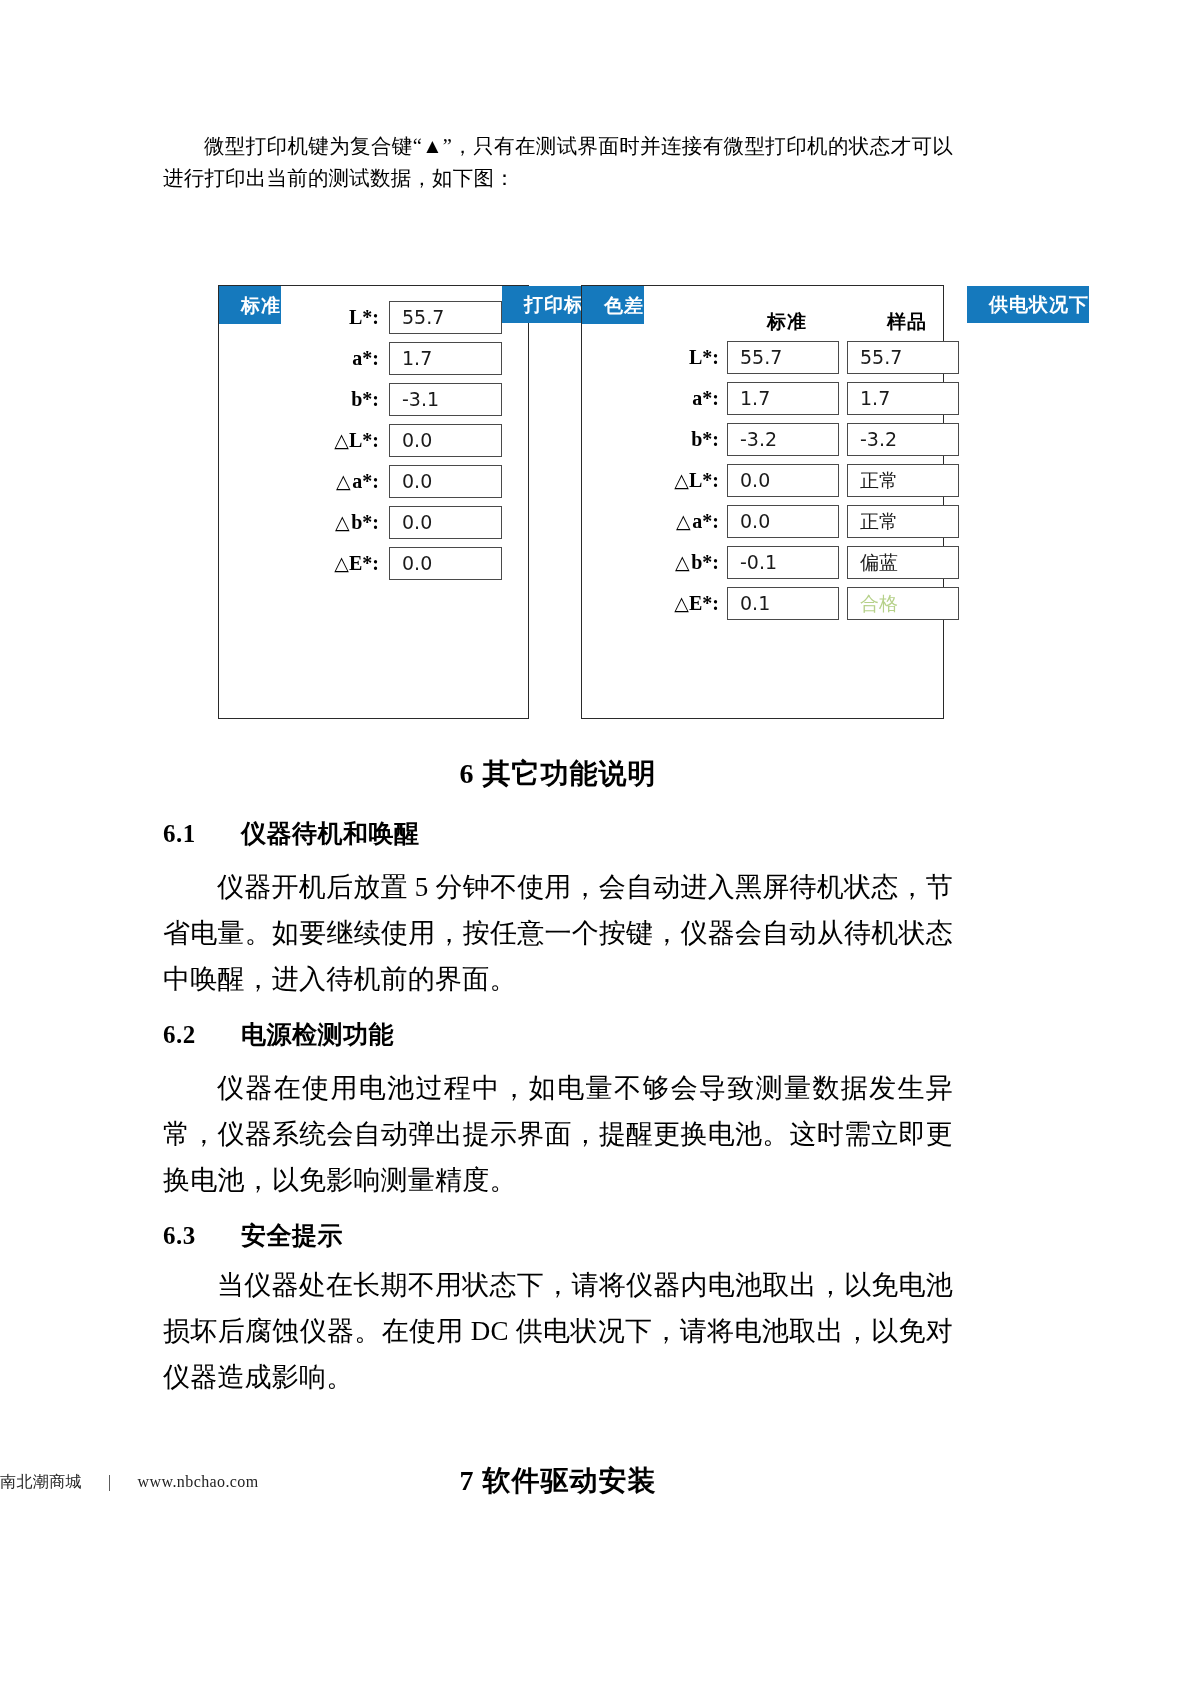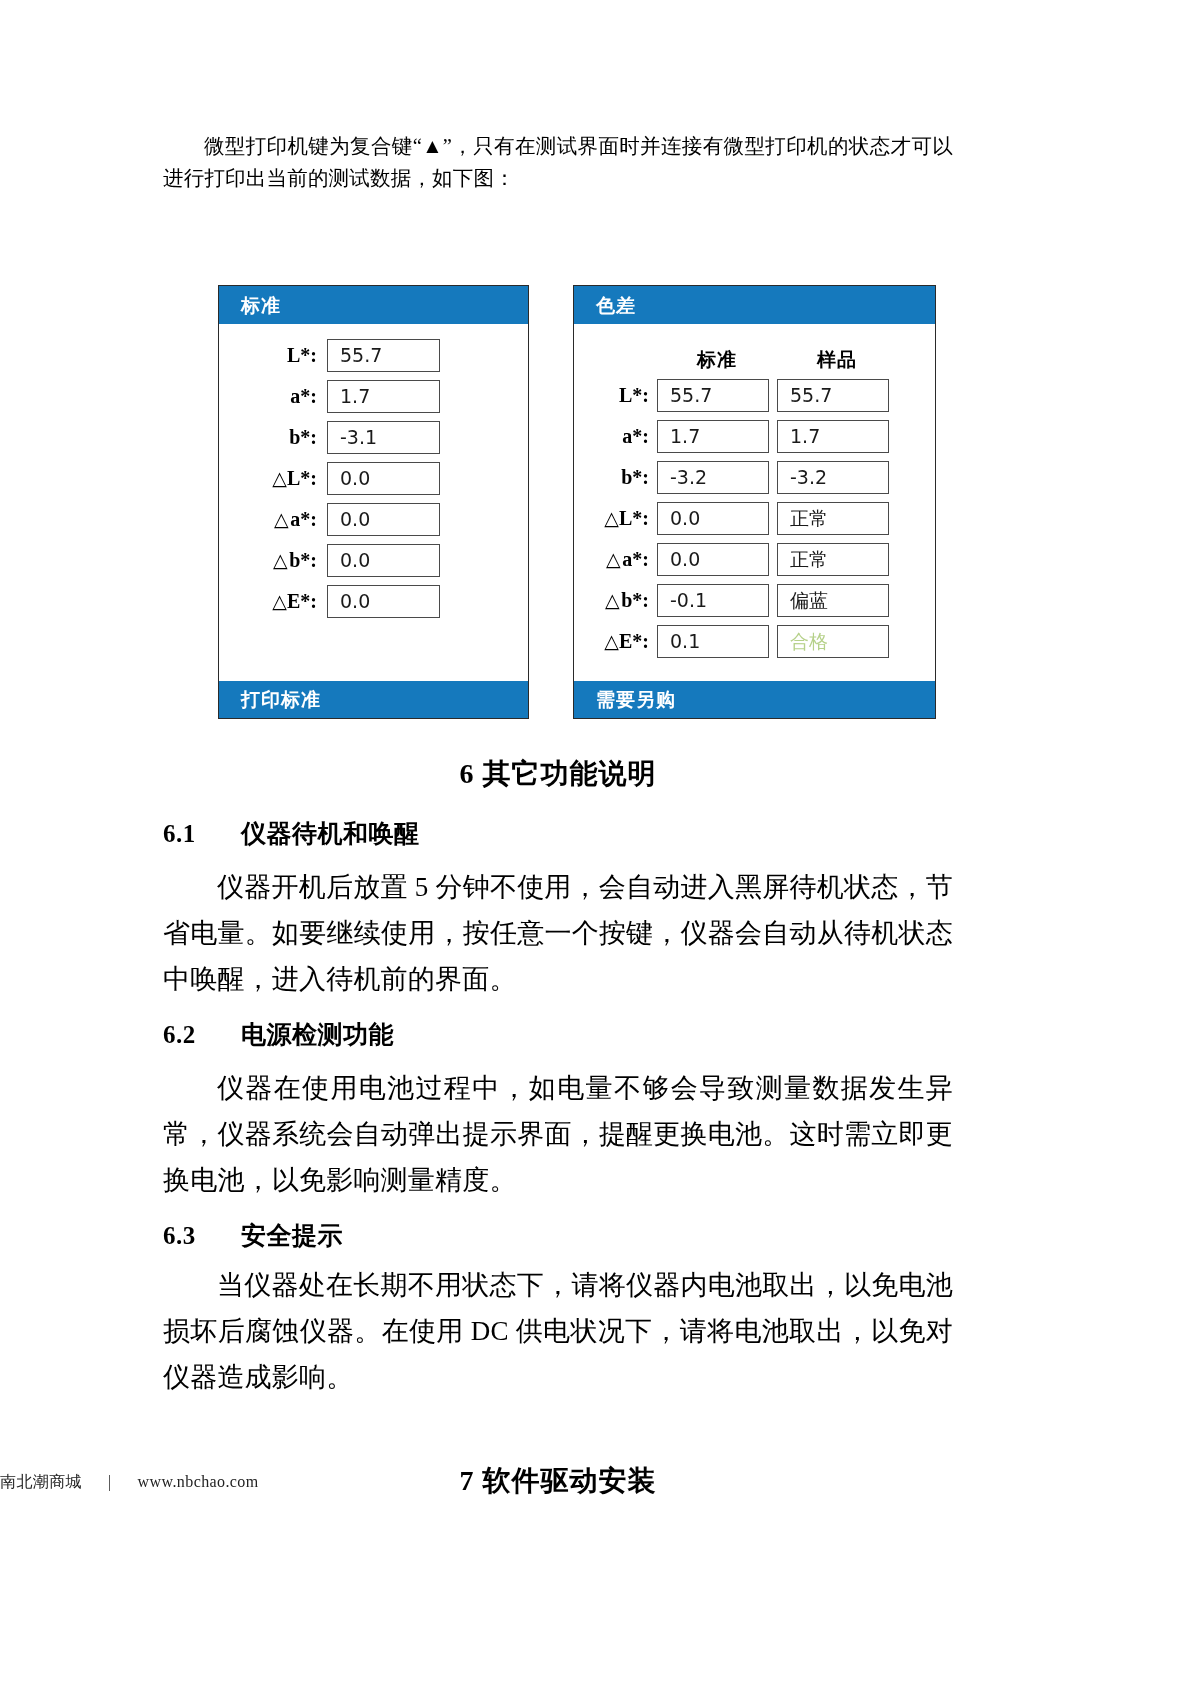--- a/index.html
+++ b/index.html
@@ -82,24 +82,24 @@
     width: 722px;
     height: 434px;
   }
 
   .screen {
     position: absolute;
     top: 0;
     background: #ffffff;
     border: 1px solid #2a2a2a;
     display: flex;
-    flex-direction: column;
+    flex-direction: row;
   }
   .screen-left  { left: 0px;   width: 311px; height: 434px; }
-  .screen-right { left: 355px; width: 363px; height: 434px; }
+  .screen-right { left: 363px; width: 363px; height: 434px; }
 
   .screen-title {
     background: #1579bd;
     color: #ffffff;
     font-family: "DejaVu Sans", "Liberation Sans", sans-serif;
     font-size: 19px;
     font-weight: bold;
     height: 38px;
     line-height: 38px;
     padding-left: 22px;
@@ -315,21 +315,21 @@
         </div>
 
         <div class="row">
           <div class="row-label"><span class="tri">△</span>E<span>*</span>:</div>
           <div class="field">0.1</div>
           <div class="field cjk pass" style="color: rgb(182, 209, 138);">合格</div>
         </div>
 
       </div>
 
-      <div class="screen-foot" style="background: rgb(21, 121, 189);">需要另购</div>
+      <div class="screen-foot" style="background: rgb(21, 121, 189);">供电状况下</div>
     </div>
 
   </div>
 
   <div class="content" style="top:755px;">
 
     <h1 class="h1">6  其它功能说明</h1>
 
     <div style="height:24px;"></div>
 

